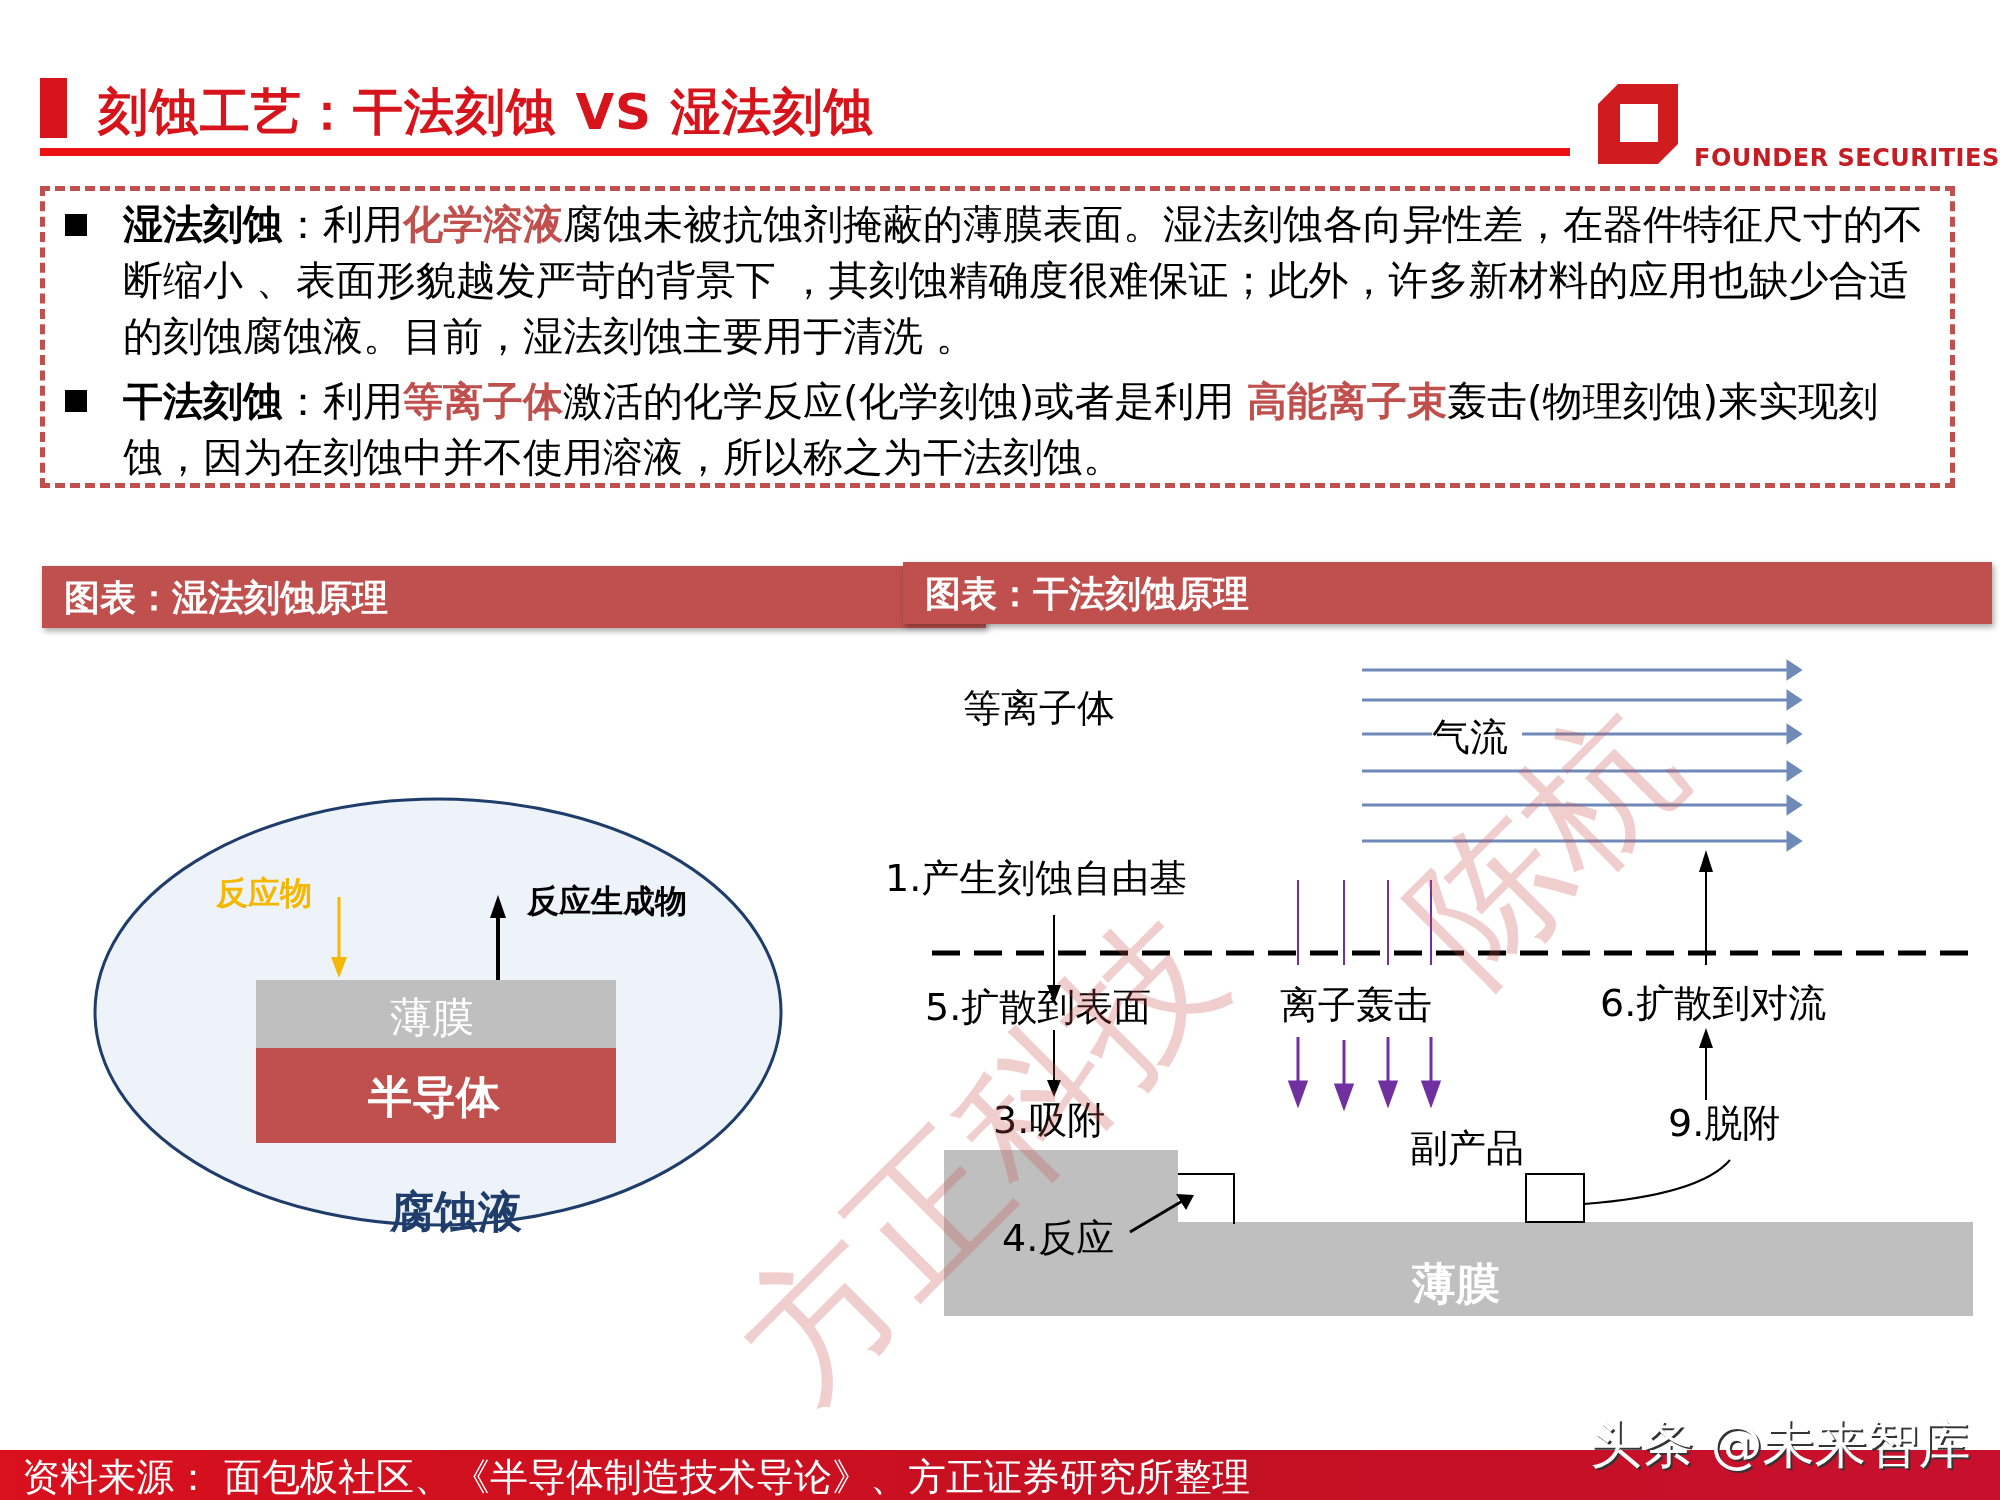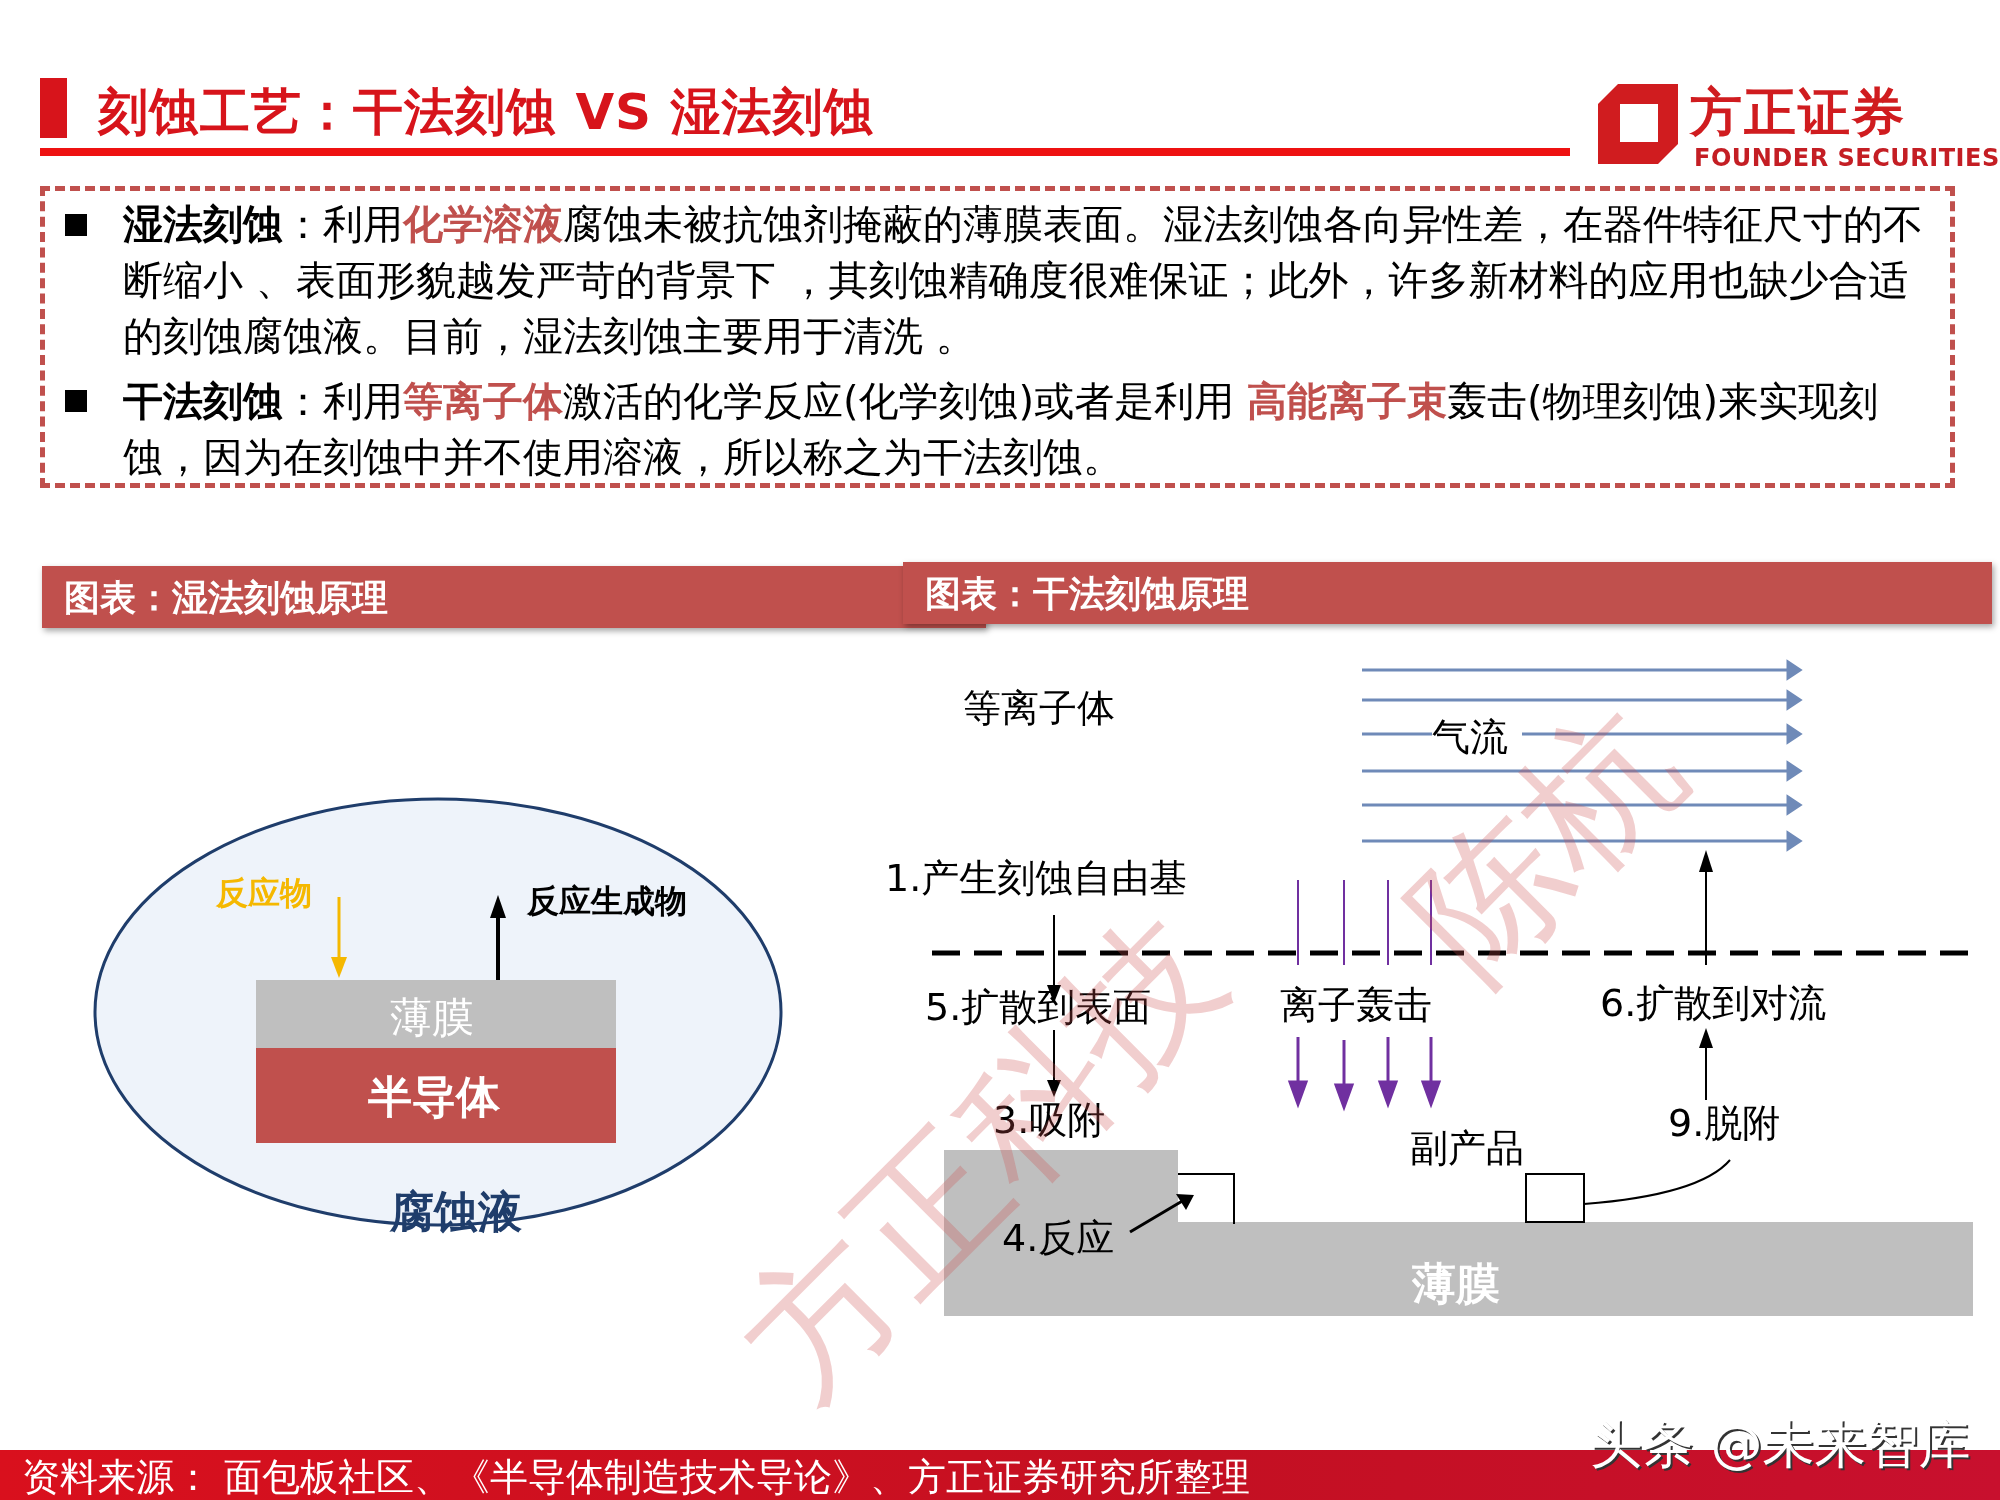--- a/index.html
+++ b/index.html
@@ -46,21 +46,20 @@
 <div class="abs title-marker"></div>
 <div class="abs title-text">刻蚀工艺：干法刻蚀 VS 湿法刻蚀</div>
 <div class="abs title-rule"></div>
 
 <div class="abs logo">
   <svg class="logo-mark" viewBox="0 0 80 80">
     <polygon points="20,0 80,0 80,60 60,80 0,80 0,20" fill="#d01c1f"></polygon>
     <polygon points="22,20 60,20 60,58 22,58" fill="#ffffff"></polygon>
     <polygon points="60,20 80,0 80,20" fill="#d01c1f"></polygon>
   </svg>
-  <div class="logo-cn">方正证券</div>
   <div class="logo-en">FOUNDER SECURITIES</div>
 </div>
 
 <div class="abs dash-box"></div>
 
 <div class="bullet" style="top:214px;"></div>
 <div class="para" style="top:196px;">
   <span class="kw">湿法刻蚀</span><span>：利用</span><span class="hl">化学溶液</span><span>腐蚀未被抗蚀剂掩蔽的薄膜表面。湿法刻蚀各向异性差，在器件特征尺寸的不断缩小 、表面形貌越发严苛的背景下 ，其刻蚀精确度很难保证；此外，许多新材料的应用也缺少合适的刻蚀腐蚀液。目前，湿法刻蚀主要用于清洗 。</span>
 </div>
 

